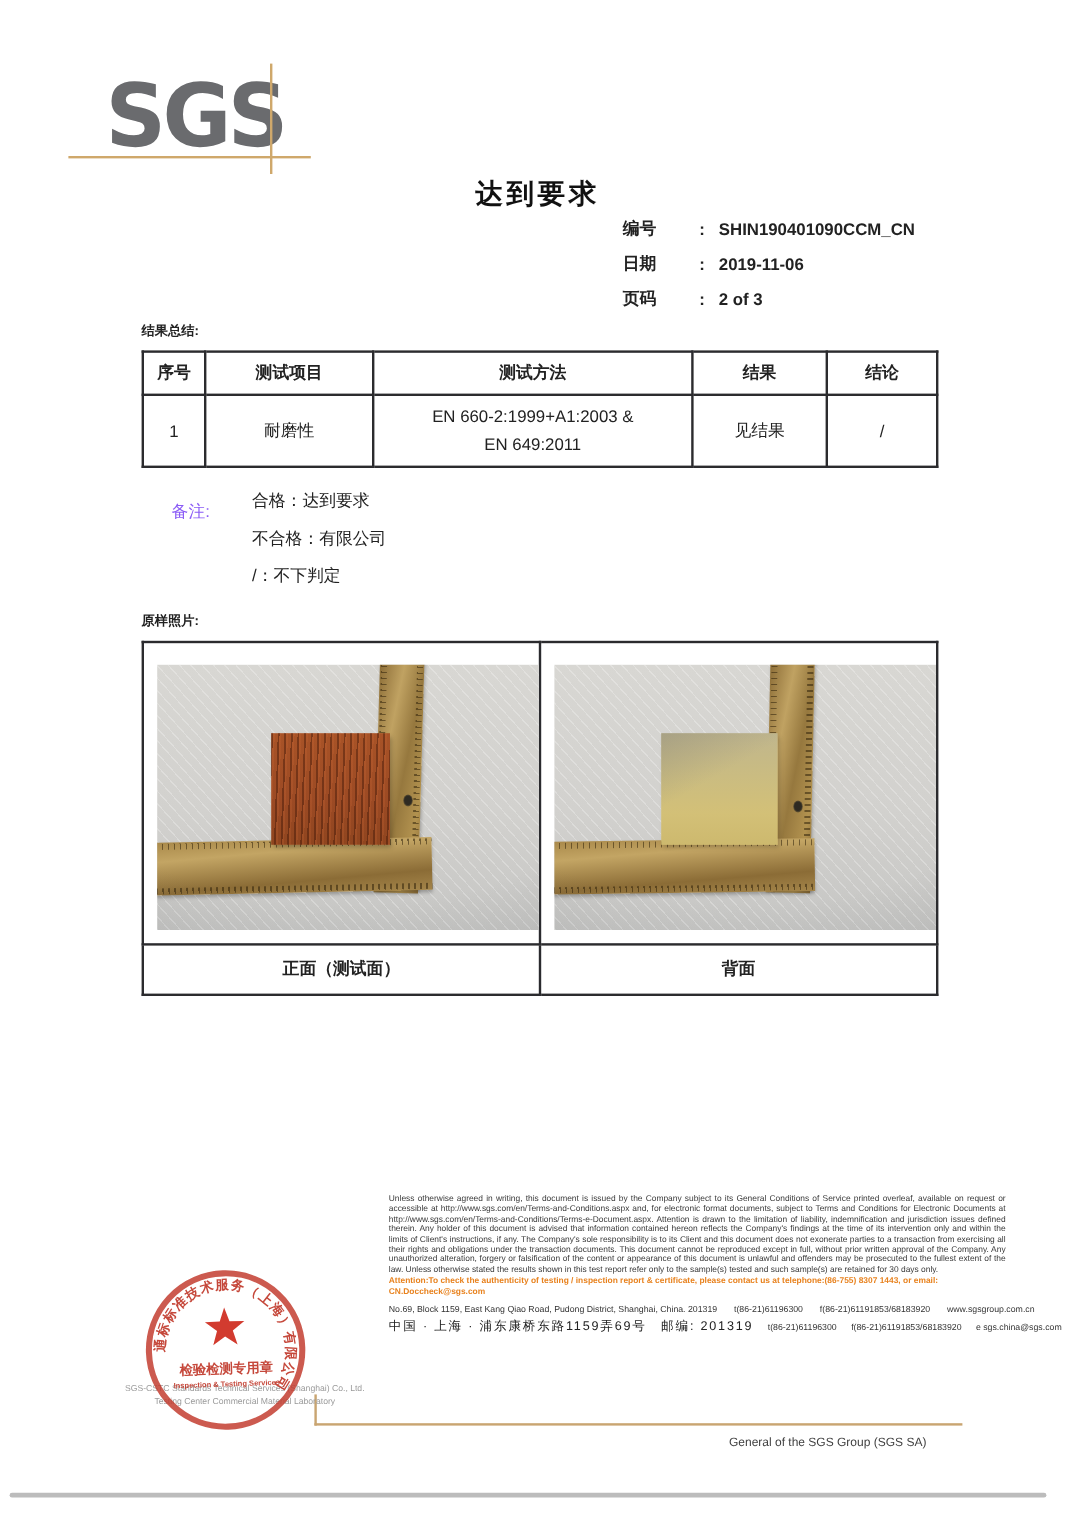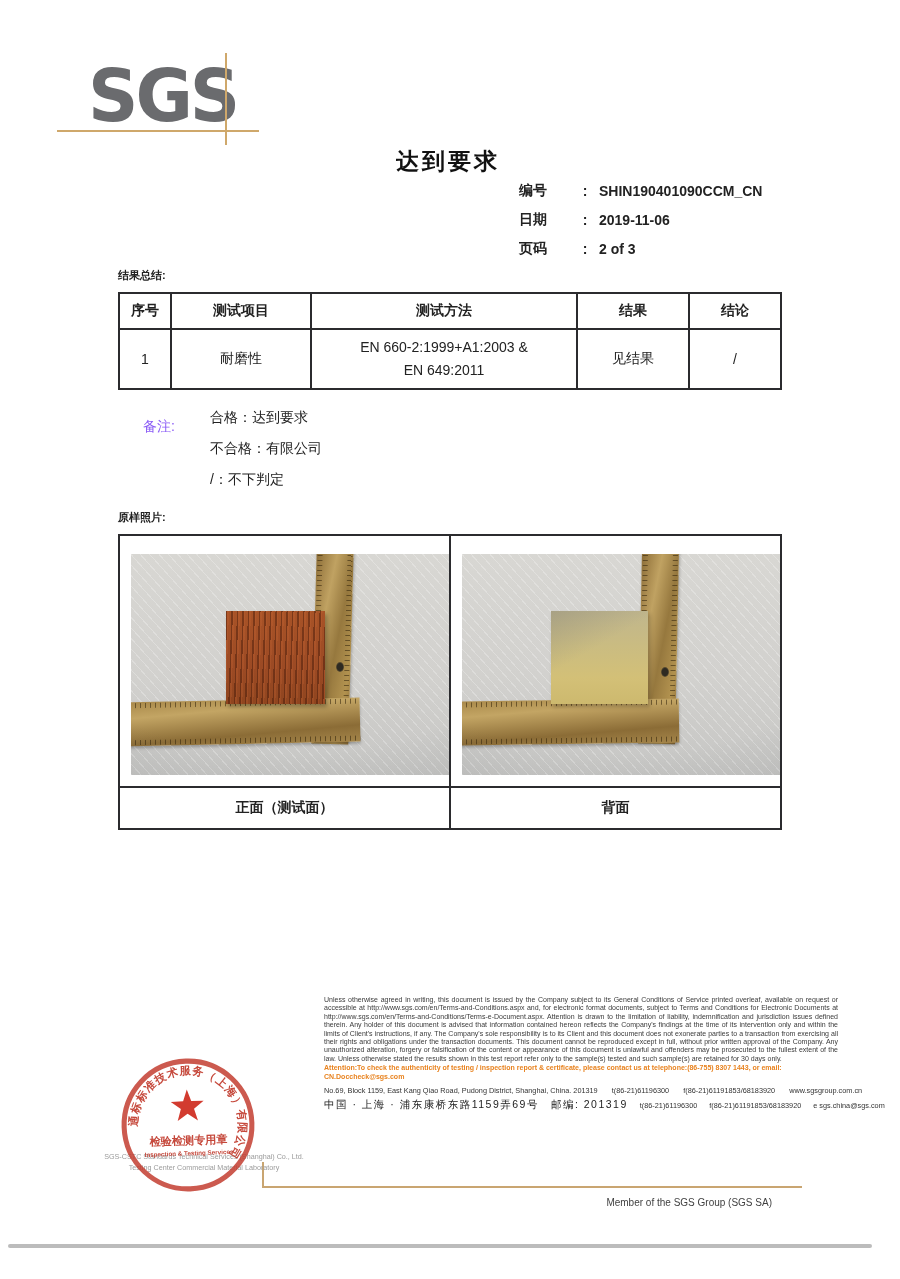--- a/index.html
+++ b/index.html
@@ -251,14 +251,14 @@
     <span class="addr-cn">中国 · 上海 · 浦东康桥东路1159弄69号</span>
     <span class="addr-cn">邮编: 201319</span>
     <span class="addr-sm">t(86-21)61196300</span>
     <span class="addr-sm">f(86-21)61191853/68183920</span>
     <span class="addr-sm">e sgs.china@sgs.com</span>
   </div>
 </div>
 
 <div class="abs tan-rule-h"></div>
 <div class="abs tan-rule-v"></div>
-<div class="abs member-line">Member of the SGS Group (SGS SA)</div>
+<div class="abs member-line">General of the SGS Group (SGS SA)</div>
 <div class="abs bottom-line"></div>
 
 </body></html>

